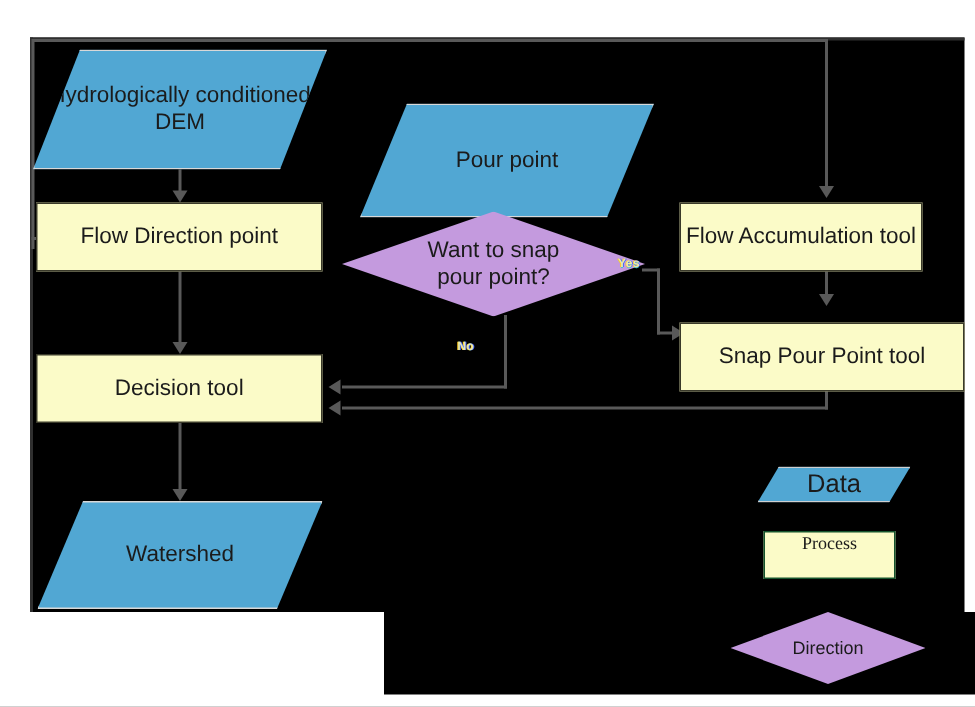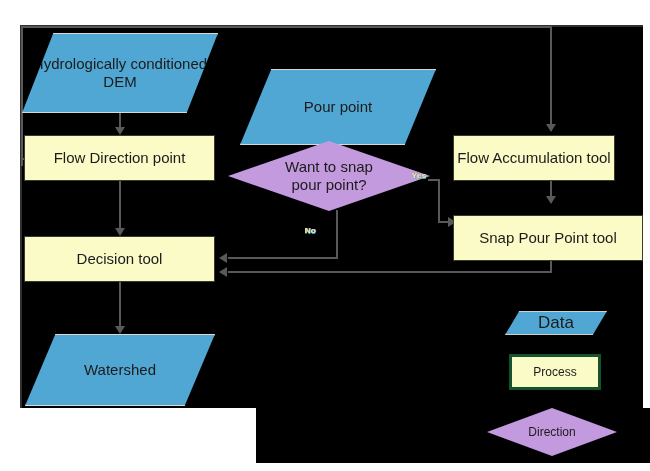--- a/index.html
+++ b/index.html
@@ -127,26 +127,27 @@
     clip-path: polygon(14% 0, 100% 0, 86% 100%, 0 100%);
     display: flex;
     align-items: center;
     justify-content: center;
     font-size: 17px;
     color: #1b1b1b;
   }
   .legend-process {
     position: absolute;
     background: #fbfbc8;
-    border: 3px solid #14532d;
-    display: flex;
-    align-items: center;
+    border: 1px solid #14532d;
+    display: flex;
+    align-items: flex-start;
     justify-content: center;
     font-size: 12px;
     color: #1b1b1b;
+    font-family: Liberation Serif, serif;
   }
   .legend-decision {
     position: absolute;
     background: #c49ade;
     clip-path: polygon(50% 0, 100% 50%, 50% 100%, 0 50%);
     display: flex;
     align-items: center;
     justify-content: center;
     font-size: 12px;
     color: #1b1b1b;

